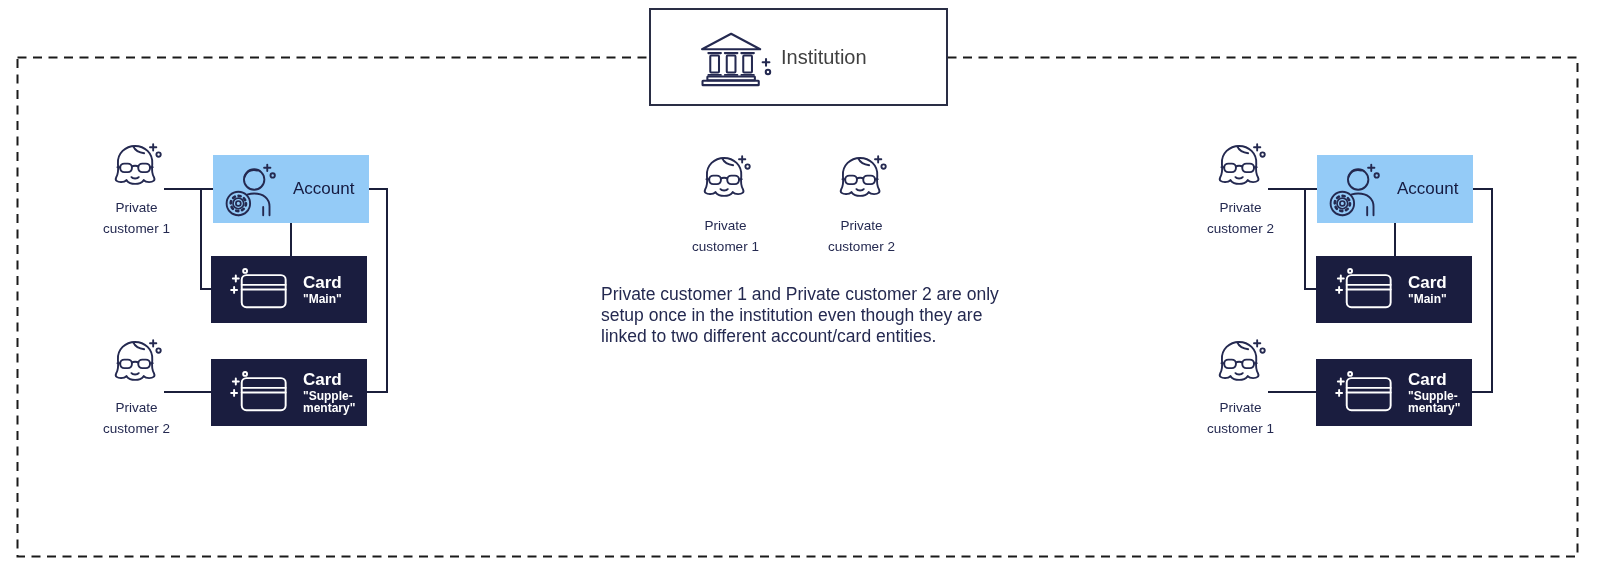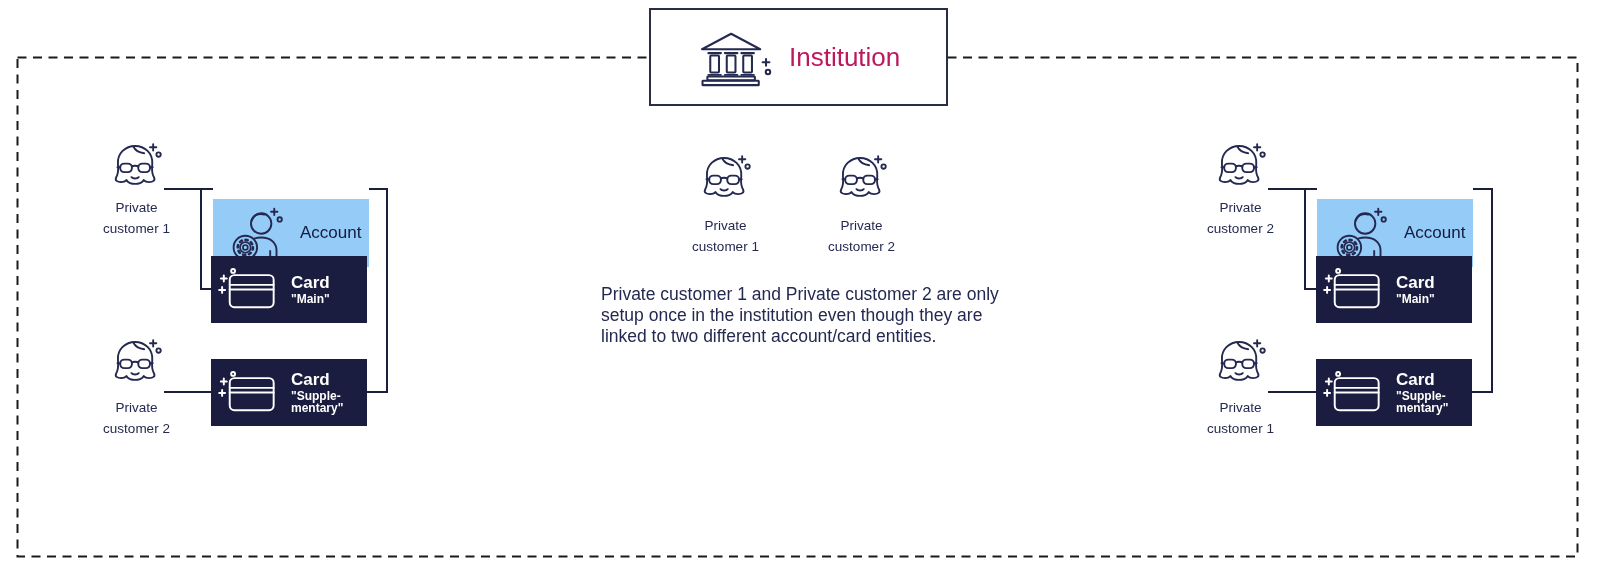--- a/index.html
+++ b/index.html
@@ -17,28 +17,28 @@
   .canvas{position:relative;width:1600px;height:573px;background:var(--background);overflow:hidden;}
   .layer{position:absolute;left:0;top:0;width:1600px;height:573px;}
   .conn{fill:none;stroke:var(--connector);stroke-width:2;}
   .dash-rect{fill:none;stroke:var(--border-dash);stroke-width:2;stroke-dasharray:9 6.5;}
   .icon-g{fill:none;stroke:var(--ink);stroke-width:2.1;stroke-linecap:round;stroke-linejoin:round;}
   .white-g{fill:none;stroke:var(--card-text);stroke-width:2.3;stroke-linecap:round;stroke-linejoin:round;}
   .badge-fill{fill:var(--account-bg);}
   .abs{position:absolute;}
   .cust-label{width:125px;text-align:center;font-size:13.5px;line-height:21px;white-space:pre-line;color:var(--ink);}
   .entity{display:flex;align-items:center;}
-  .account-box{width:156px;height:68px;background:var(--account-bg);padding-left:17px;margin-top:44px;}
+  .account-box{width:156px;height:68px;background:var(--account-bg);padding-left:10px;}
   .account-box .lbl{font-size:17px;color:#151A40;margin-left:14px;}
-  .card-box{width:156px;height:67px;background:var(--card-bg);padding-left:6px;}
+  .card-box{width:156px;height:67px;background:var(--card-bg);padding-left:18px;}
   .card-text{margin-left:8px;color:var(--card-text);}
   .card-text .t{font-size:17px;font-weight:bold;line-height:18px;}
   .card-text .s{font-size:12px;font-weight:bold;line-height:12.5px;white-space:pre-line;margin-top:1px;}
   .institution-box{left:649px;top:8px;width:299px;height:98px;background:#fff;border:2px solid #2A2E45;display:flex;align-items:center;padding-left:42px;}
-  .institution-box .lbl{font-size:26px;color:#be185d;margin-left:12px;}
+  .institution-box .lbl{font-size:20px;color:#404040;margin-left:4px;}
   .note{left:601px;top:284px;width:480px;font-size:17.5px;line-height:21px;white-space:pre-line;color:var(--ink);}
   .defs{position:absolute;width:0;height:0;overflow:hidden;}
 </style>
 </head>
 <body>
 
 <svg class="defs" aria-hidden="true">
   <defs>
     <symbol id="sym-customer" viewBox="0 0 62 62">
       <g class="icon-g">

